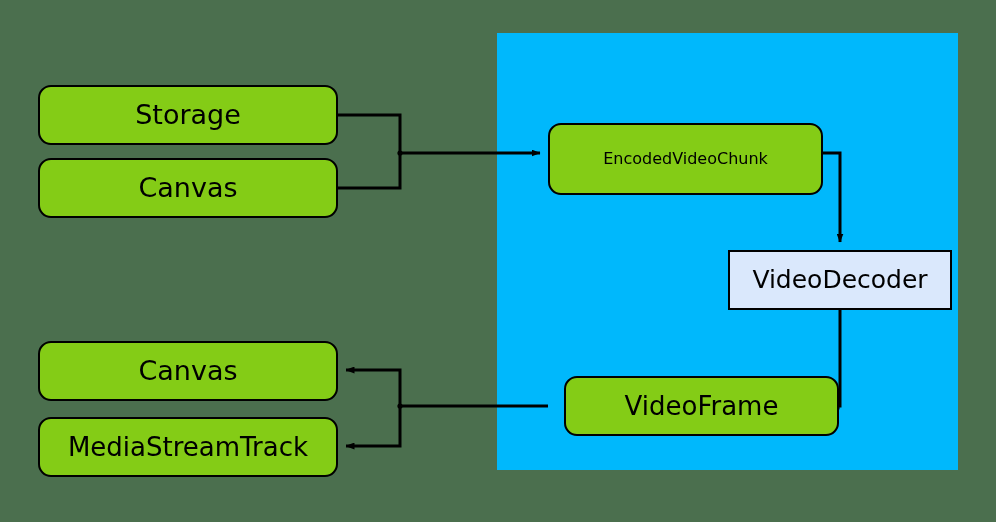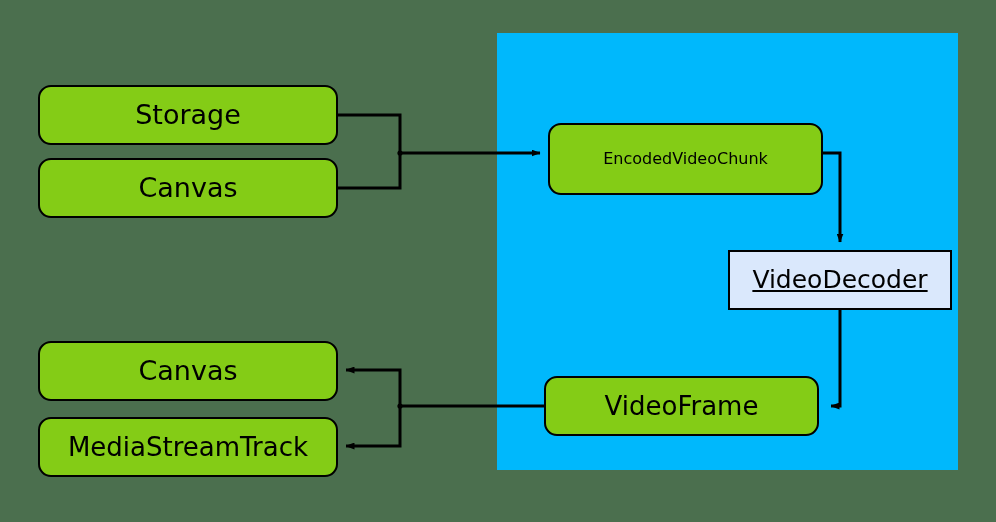--- a/index.html
+++ b/index.html
@@ -52,22 +52,22 @@
   }
   .node-square {
     background: #dae8fc;
     border-radius: 0;
   }
   .n-storage   { left: 38px;  top: 85px;  width: 300px; height: 60px; font-size: 27px; }
   .n-network   { left: 38px;  top: 158px; width: 300px; height: 60px; font-size: 27px; }
   .n-canvas    { left: 38px;  top: 341px; width: 300px; height: 60px; font-size: 27px; }
   .n-mst       { left: 38px;  top: 417px; width: 300px; height: 60px; font-size: 26px; }
   .n-chunk     { left: 548px; top: 123px; width: 275px; height: 72px; font-size: 16px; }
-  .n-decoder   { left: 728px; top: 250px; width: 224px; height: 60px; font-size: 25px; text-decoration: underline; }
-  .n-frame     { left: 544px; top: 376px; width: 275px; height: 60px; font-size: 26px; }
+  .n-decoder   { left: 728px; top: 250px; width: 224px; height: 60px; font-size: 25px; }
+  .n-frame     { left: 564px; top: 376px; width: 275px; height: 60px; font-size: 26px; }
 </style>
 </head>
 <body>
 
 <div id="diagram">
 
   <div class="panel"></div>
 
   <svg id="edge-layer" viewBox="0 0 996 522" width="996" height="522" xmlns="http://www.w3.org/2000/svg">
     <defs>

